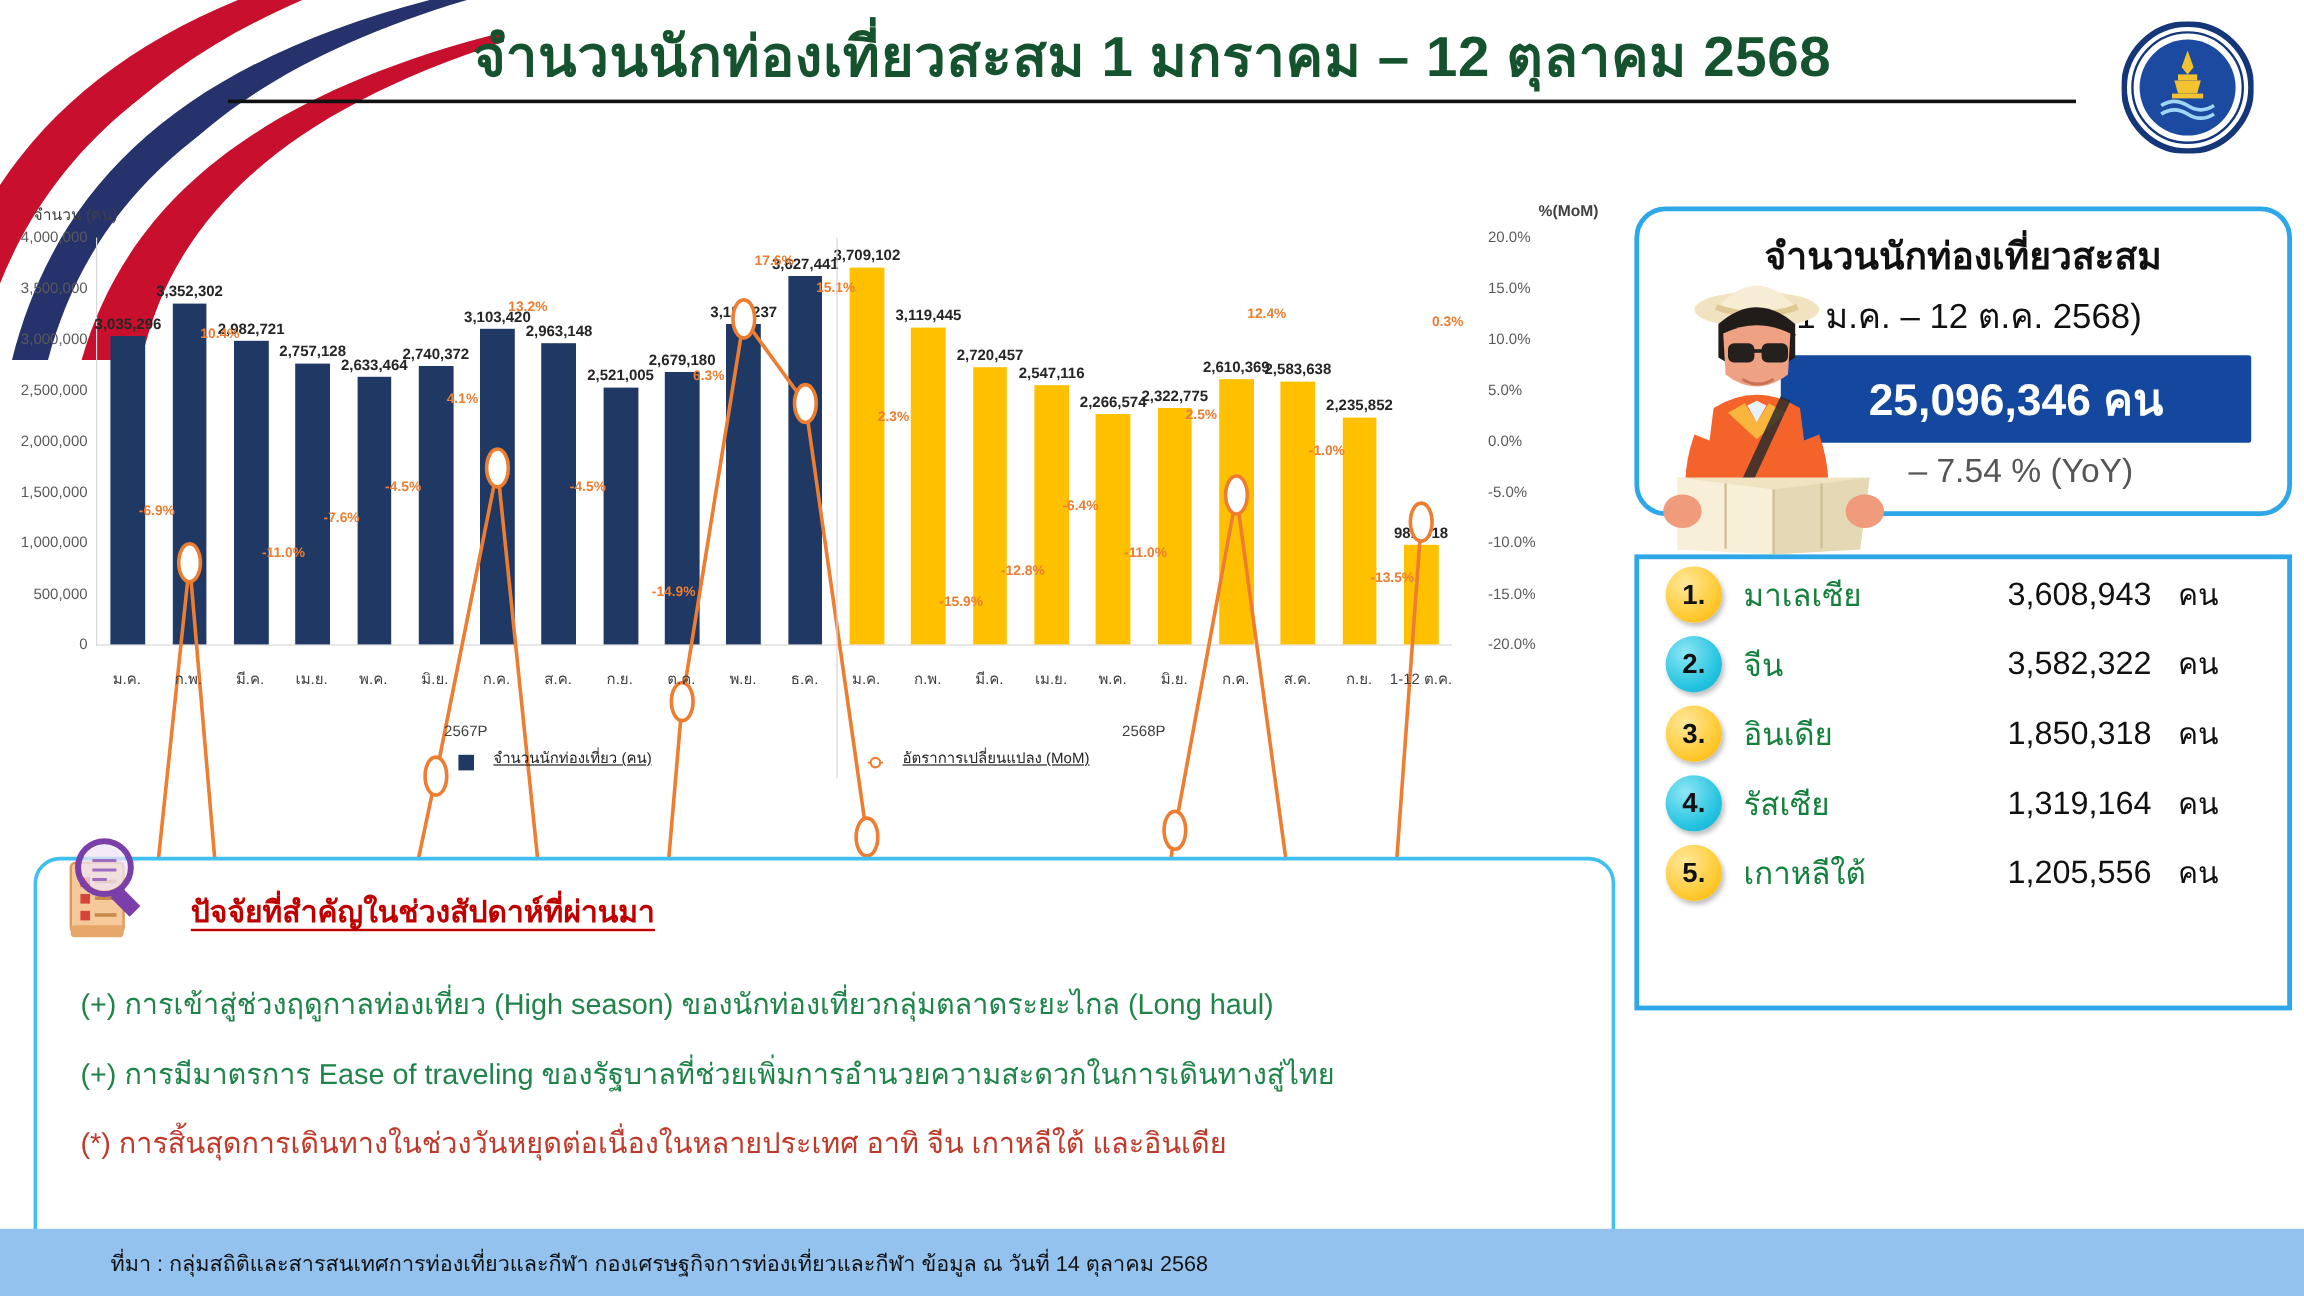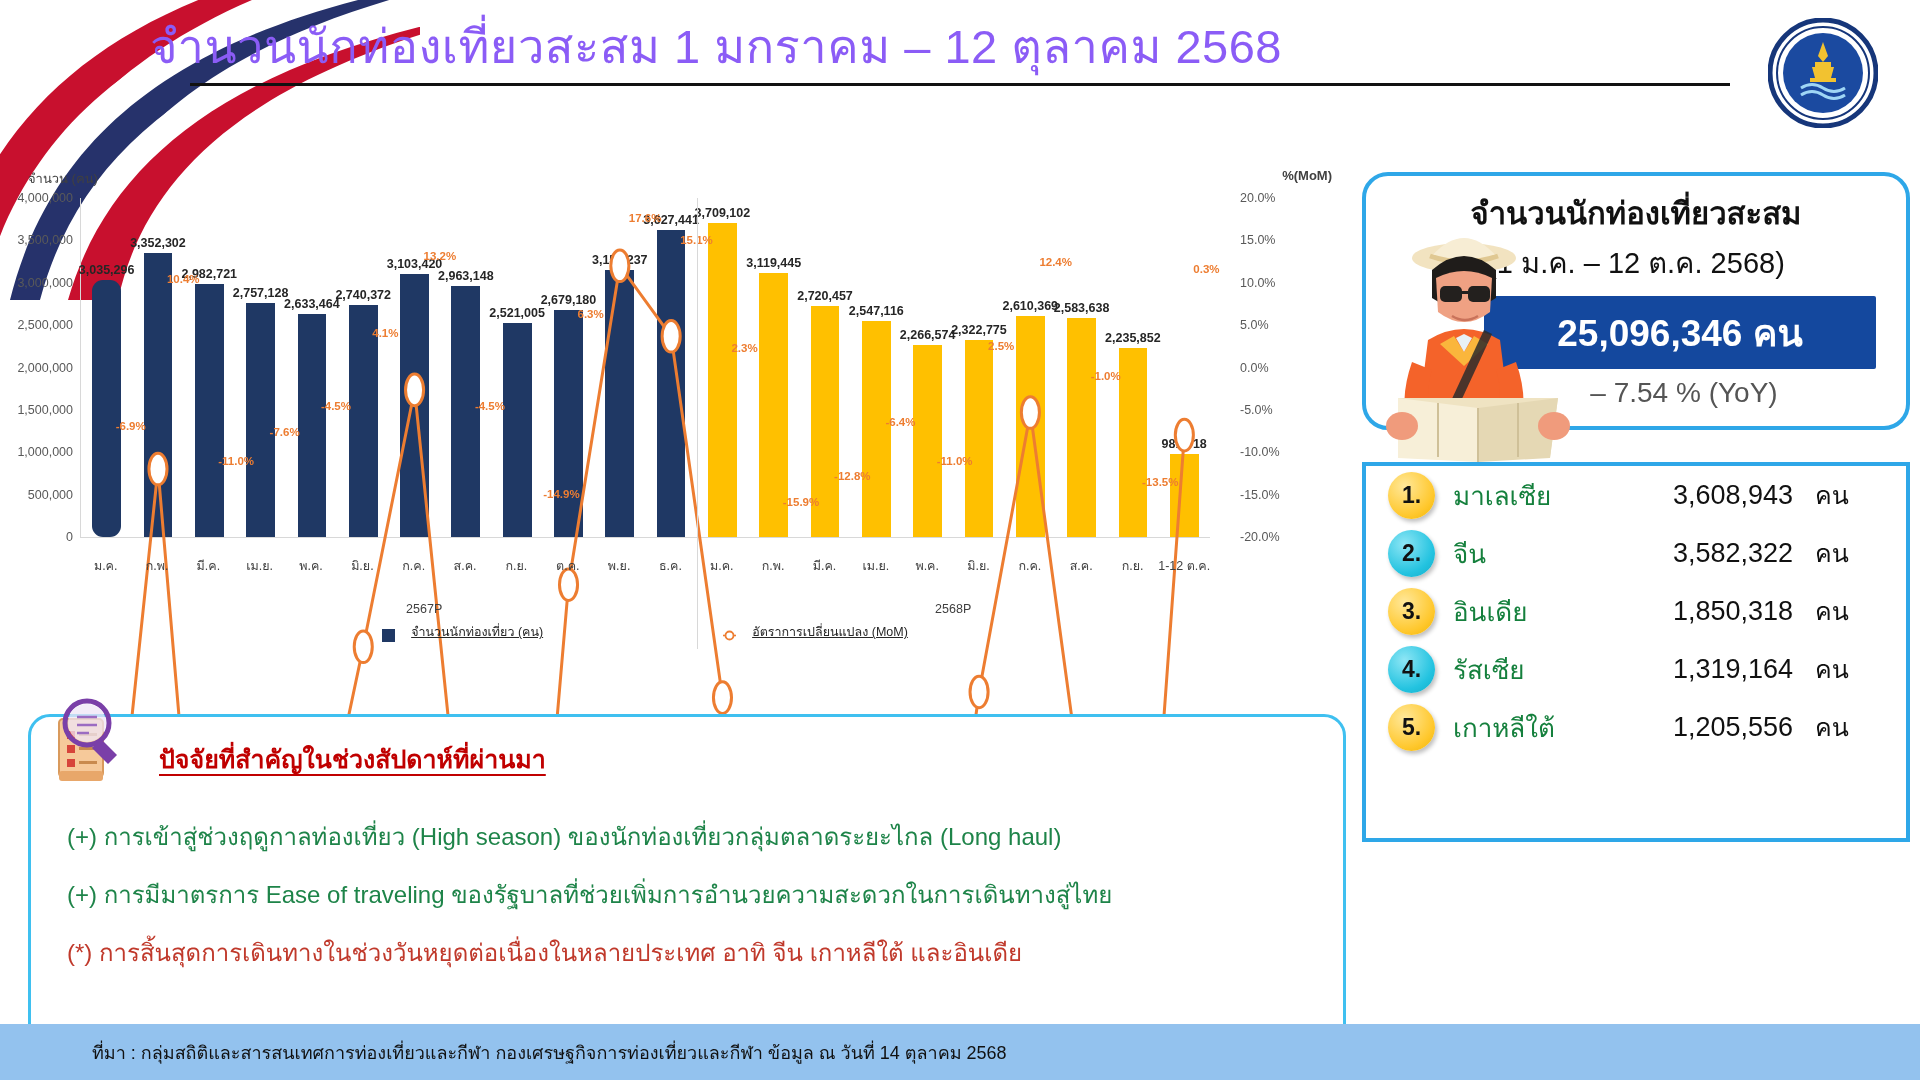--- a/index.html
+++ b/index.html
@@ -11,21 +11,21 @@
     overflow:hidden;
   }
 
   
   .ribbon { position:absolute; top:0; left:0; width:420px; height:300px; overflow:hidden; pointer-events:none; }
   .ribbon svg { display:block; }
 
   
   .header { position:absolute; top:18px; left:150px; width:1620px; height:100px; }
   .title {
-    font-size:47px; font-weight:normal; color:#8b5cf6; text-align:left;
+    font-size:47px; font-weight:bold; color:#14532d; text-align:center;
     letter-spacing:.5px; line-height:1.25; white-space:nowrap;
   }
   .title-rule { margin:6px auto 0; width:1540px; height:3px; background:#111; }
 
   
   .logo { position:absolute; top:18px; right:42px; width:110px; height:110px; }
 
   
   .chart-panel { position:absolute; left:10px; top:160px; width:1340px; height:490px; }
 
@@ -160,21 +160,21 @@
   </svg>
 </div>
 
 <div class="chart-panel">
   <div class="y-axis-title">จำนวน (คน)</div>
   <div class="y2-axis-title">%(MoM)</div>
 
   <div class="plot" id="plot">
     <div class="bars" id="bars">
         <div class="bar-slot">
-          <div class="bar y2567" style="height: 75.8824%; border-radius: 11px;">
+          <div class="bar y2567" style="height: 75.8824%;">
             <div class="bar-label">3,035,296</div>
           </div>
         </div>
         <div class="bar-slot">
           <div class="bar y2567" style="height: 83.8075%;">
             <div class="bar-label">3,352,302</div>
           </div>
         </div>
         <div class="bar-slot">
           <div class="bar y2567" style="height: 74.568%;">
@@ -369,21 +369,21 @@
       <div>มี.ค.</div>
       <div>เม.ย.</div>
       <div>พ.ค.</div>
       <div>มิ.ย.</div>
       <div>ก.ค.</div>
       <div>ส.ค.</div>
       <div>ก.ย.</div>
       <div>1-12 ต.ค.</div>
     </div>
   <div class="grouplabels" id="grouplabels">
-      <span style="left: 27.2727%; margin-left: 36px;">2567P</span>
+      <span style="left: 27.2727%;">2567P</span>
       <span style="left: 77.2727%;">2568P</span>
     </div>
 
   <div class="legend">
     <div class="legend-item">
       <span class="legend-swatch"></span>
       <span>จำนวนนักท่องเที่ยว (คน)</span>
     </div>
     <div class="legend-item">
       <span class="legend-marker">

